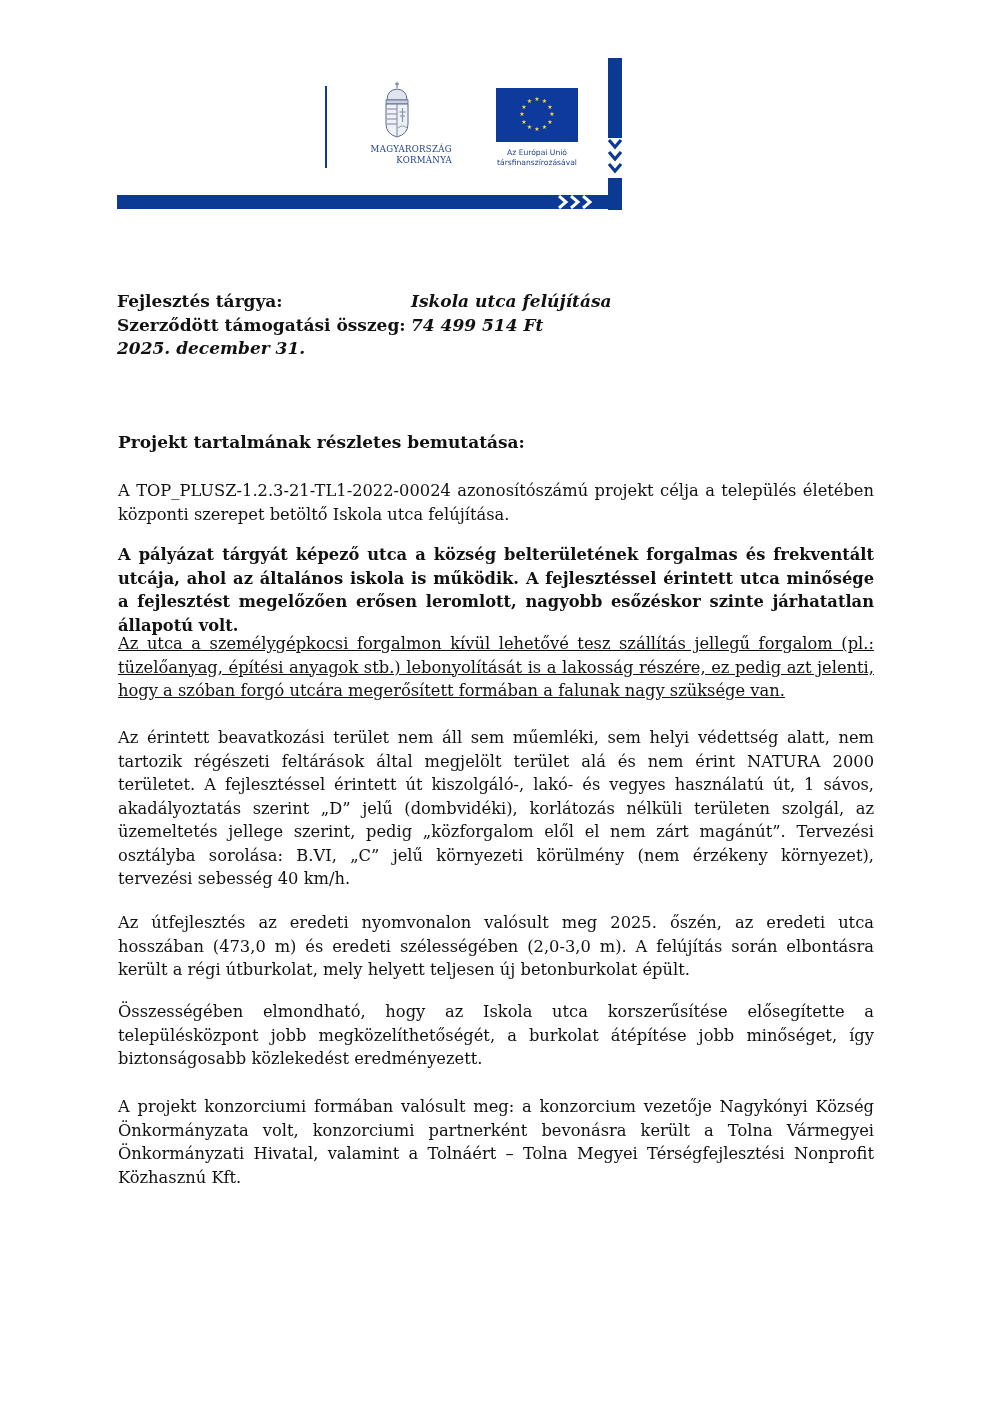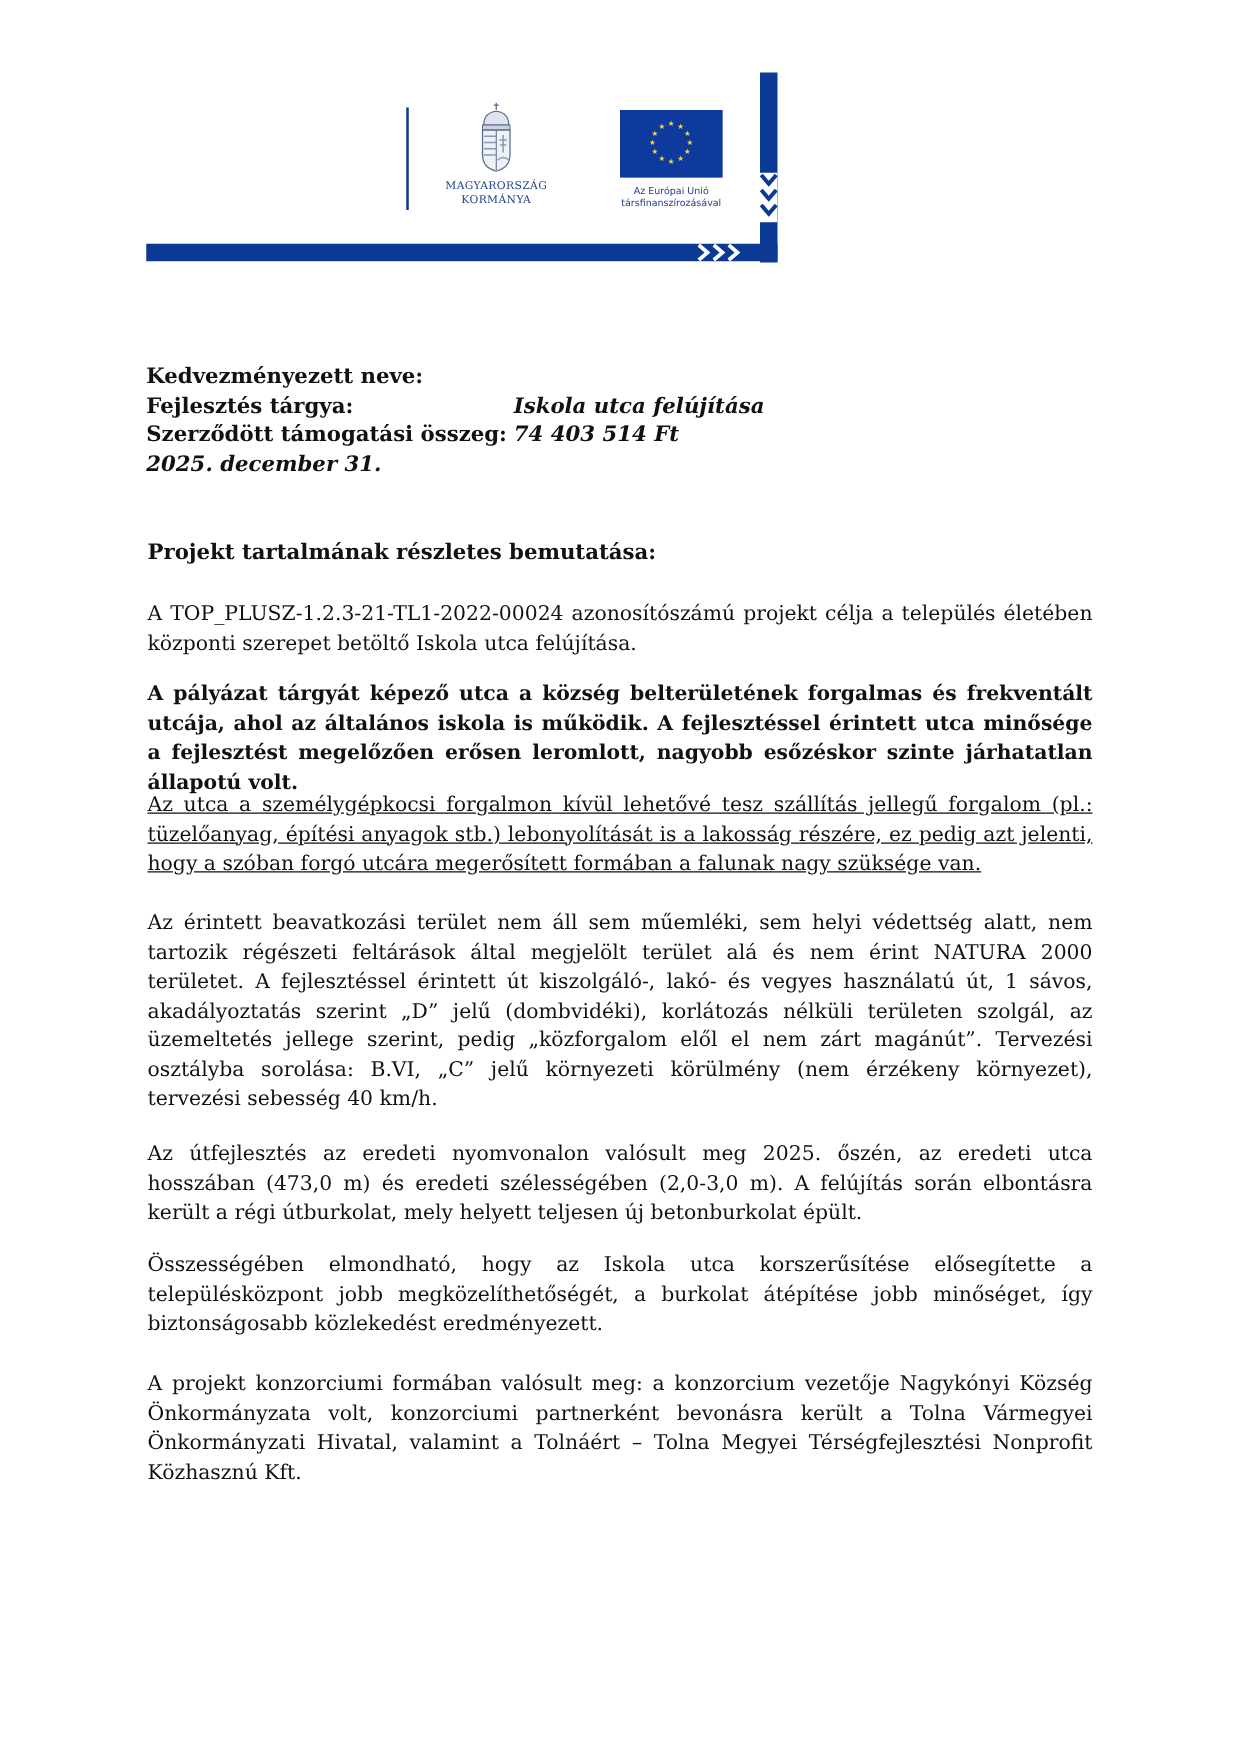--- a/index.html
+++ b/index.html
@@ -18,21 +18,21 @@
                  font-weight: bold; font-size: 15.5px; color: #0b3a94; white-space: nowrap; letter-spacing: -0.2px; }
   .szt .title2 { position: absolute; left: 44px; top: 33px; font-family: "DejaVu Sans", sans-serif;
                  font-weight: bold; font-size: 15.5px; color: #0b3a94; }
   .szt .slogan { position: absolute; left: 98px; top: 36px; font-family: "DejaVu Sans", sans-serif;
                  font-size: 7.5px; line-height: 10px; color: #0b3a94; white-space: nowrap; }
 
   .divider { position: absolute; left: 208px; top: 28px; width: 1.5px; height: 82px; background: #0b3a94; }
 
   .gov { position: absolute; left: 225px; top: 24px; width: 110px; height: 90px; text-align: center; }
   .gov .crest { width: 28px; height: 56px; margin: 0 auto; display: block; }
-  .gov .t { font-family: "DejaVu Serif", serif; font-size: 9px; line-height: 11px; color: #1f3f8a; letter-spacing: 0.3px; }
+  .gov .t { font-family: "DejaVu Serif", serif; font-size: 9px; line-height: 11px; color: #1f3f8a; letter-spacing: 0.3px; text-align: right; }
 
   .eu { position: absolute; left: 360px; top: 30px; width: 120px; text-align: center; }
   .eu .flag { width: 82px; height: 54px; background: #0d3a9c; margin: 0 auto; position: relative; display: block; }
   .eu .t { font-family: "DejaVu Sans", sans-serif; font-size: 7.6px; line-height: 10px; color: #1f3f8a; margin-top: 4px; white-space: nowrap; }
 
   
   .info { position: absolute; left: 117px; top: 290px; font-size: 17px; line-height: 23.5px; }
   .info .row { display: flex; white-space: nowrap; }
   .info .label { width: 294px; font-weight: bold; }
   .info .value { font-weight: bold; font-style: italic; }
@@ -110,29 +110,28 @@
         <text x="33.5" y="15">★</text>
       </g>
     </svg>
     <div class="t" style="margin-top:6px;">Az Európai Unió</div>
     <div class="t" style="margin-top:0;">társfinanszírozásával</div>
   </div>
 </div>
 
 <div class="info">
   <div class="row">
-    <span class="label">Kedvezményezett neve:</span>
   </div>
   <div class="row">
     <span class="label">Fejlesztés tárgya:</span>
     <span class="value">Iskola utca felújítása</span>
   </div>
   <div class="row">
     <span class="label">Szerződött támogatási összeg:</span>
-    <span class="value">74 403 514 Ft</span>
+    <span class="value">74 499 514 Ft</span>
   </div>
   <div class="row">
     <span class="value">2025. december 31.</span>
   </div>
 </div>
 
 <div class="section-title">Projekt tartalmának részletes bemutatása:</div>
 
 <p class="para p1" style="margin:0;">A TOP_PLUSZ-1.2.3-21-TL1-2022-00024 azonosítószámú projekt célja a település életében központi szerepet betöltő Iskola utca felújítása.</p>
 <p class="para p2" style="margin:0;font-weight:bold;">A pályázat tárgyát képező utca a község belterületének forgalmas és frekventált utcája, ahol az általános iskola is működik. A fejlesztéssel érintett utca minősége a fejlesztést megelőzően erősen leromlott, nagyobb esőzéskor szinte járhatatlan állapotú volt.</p>

